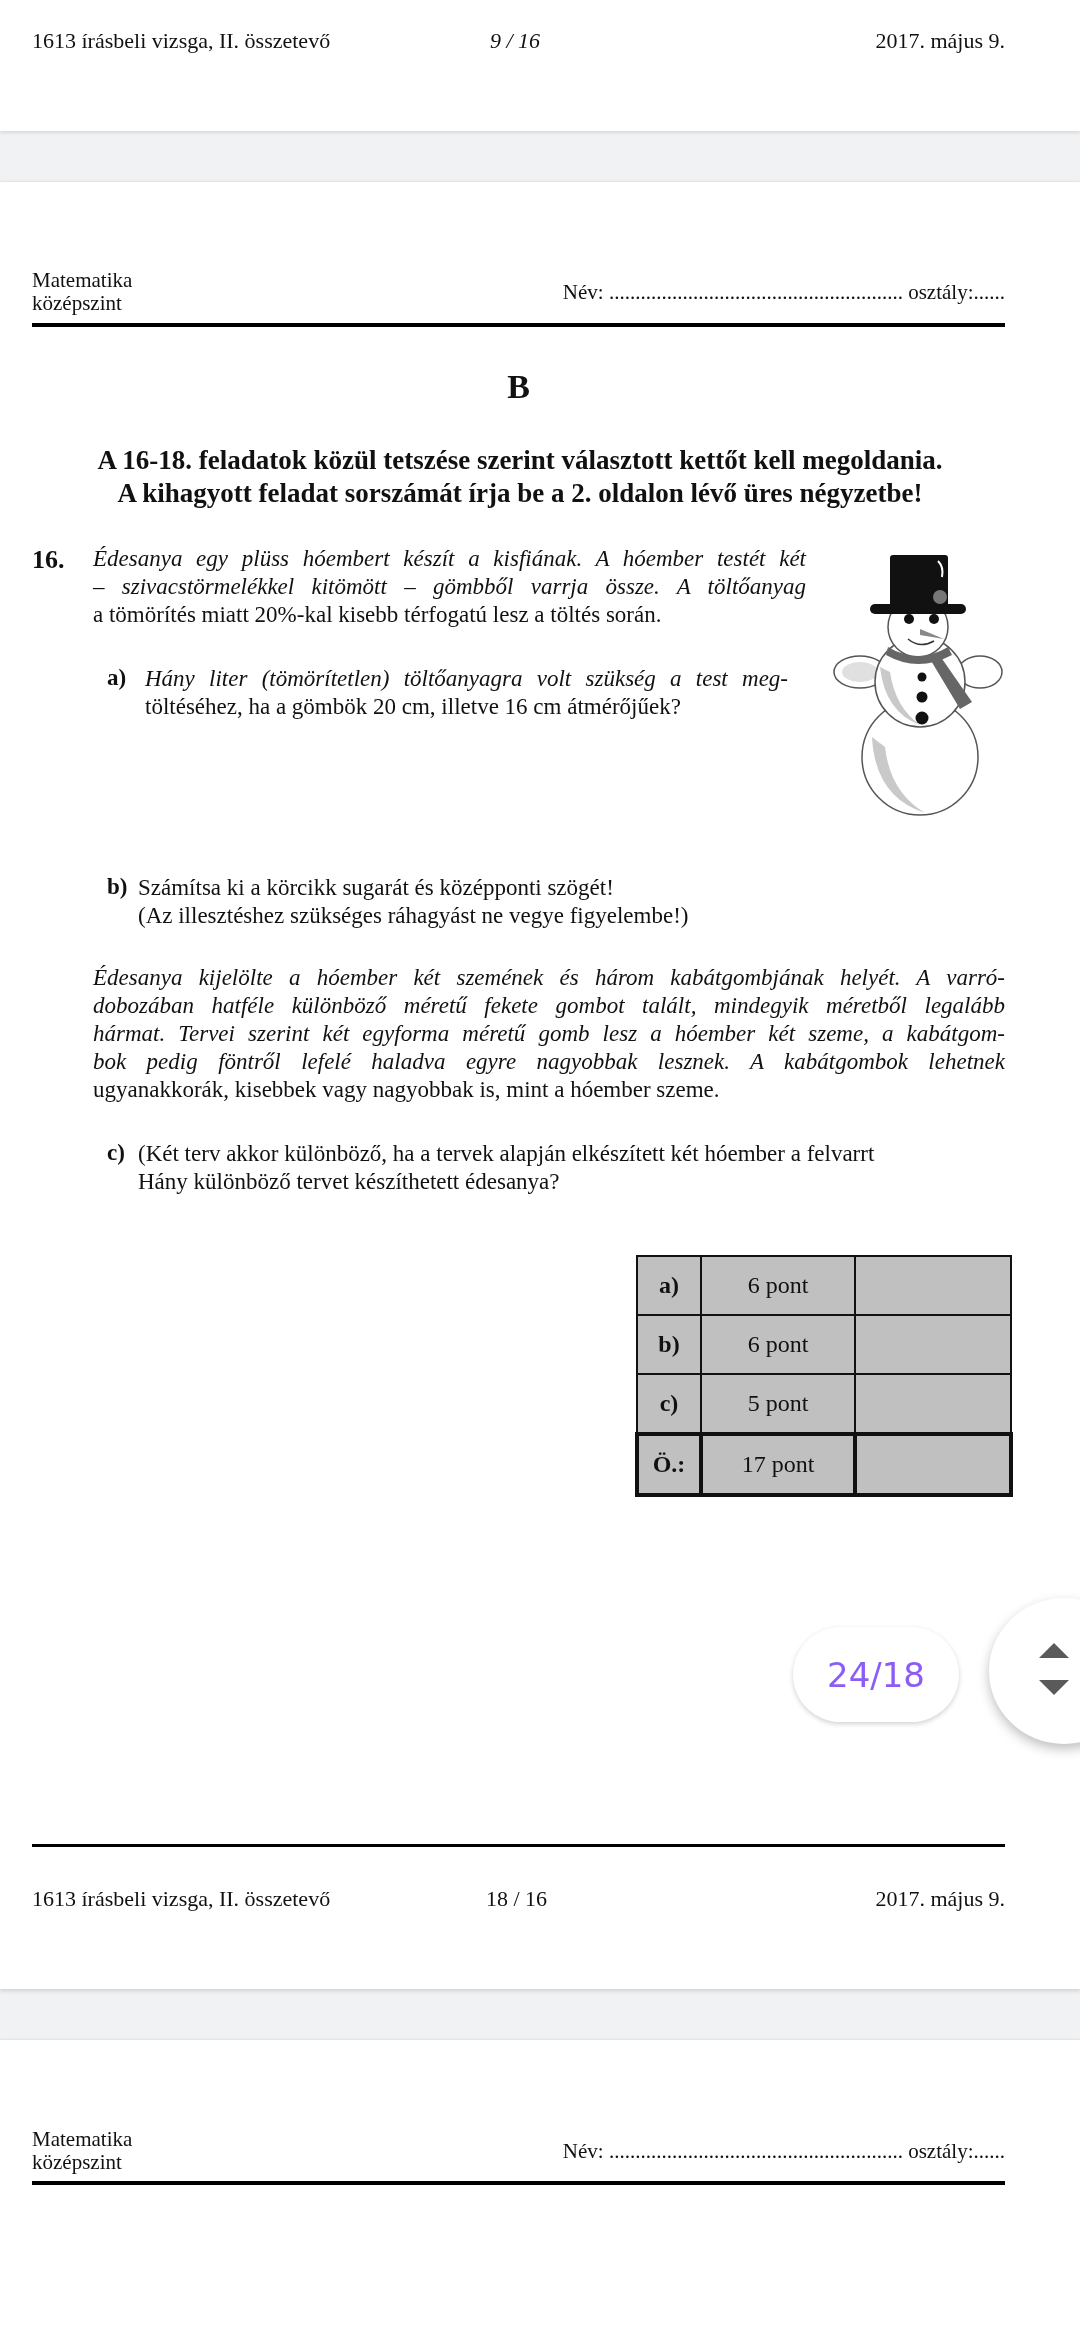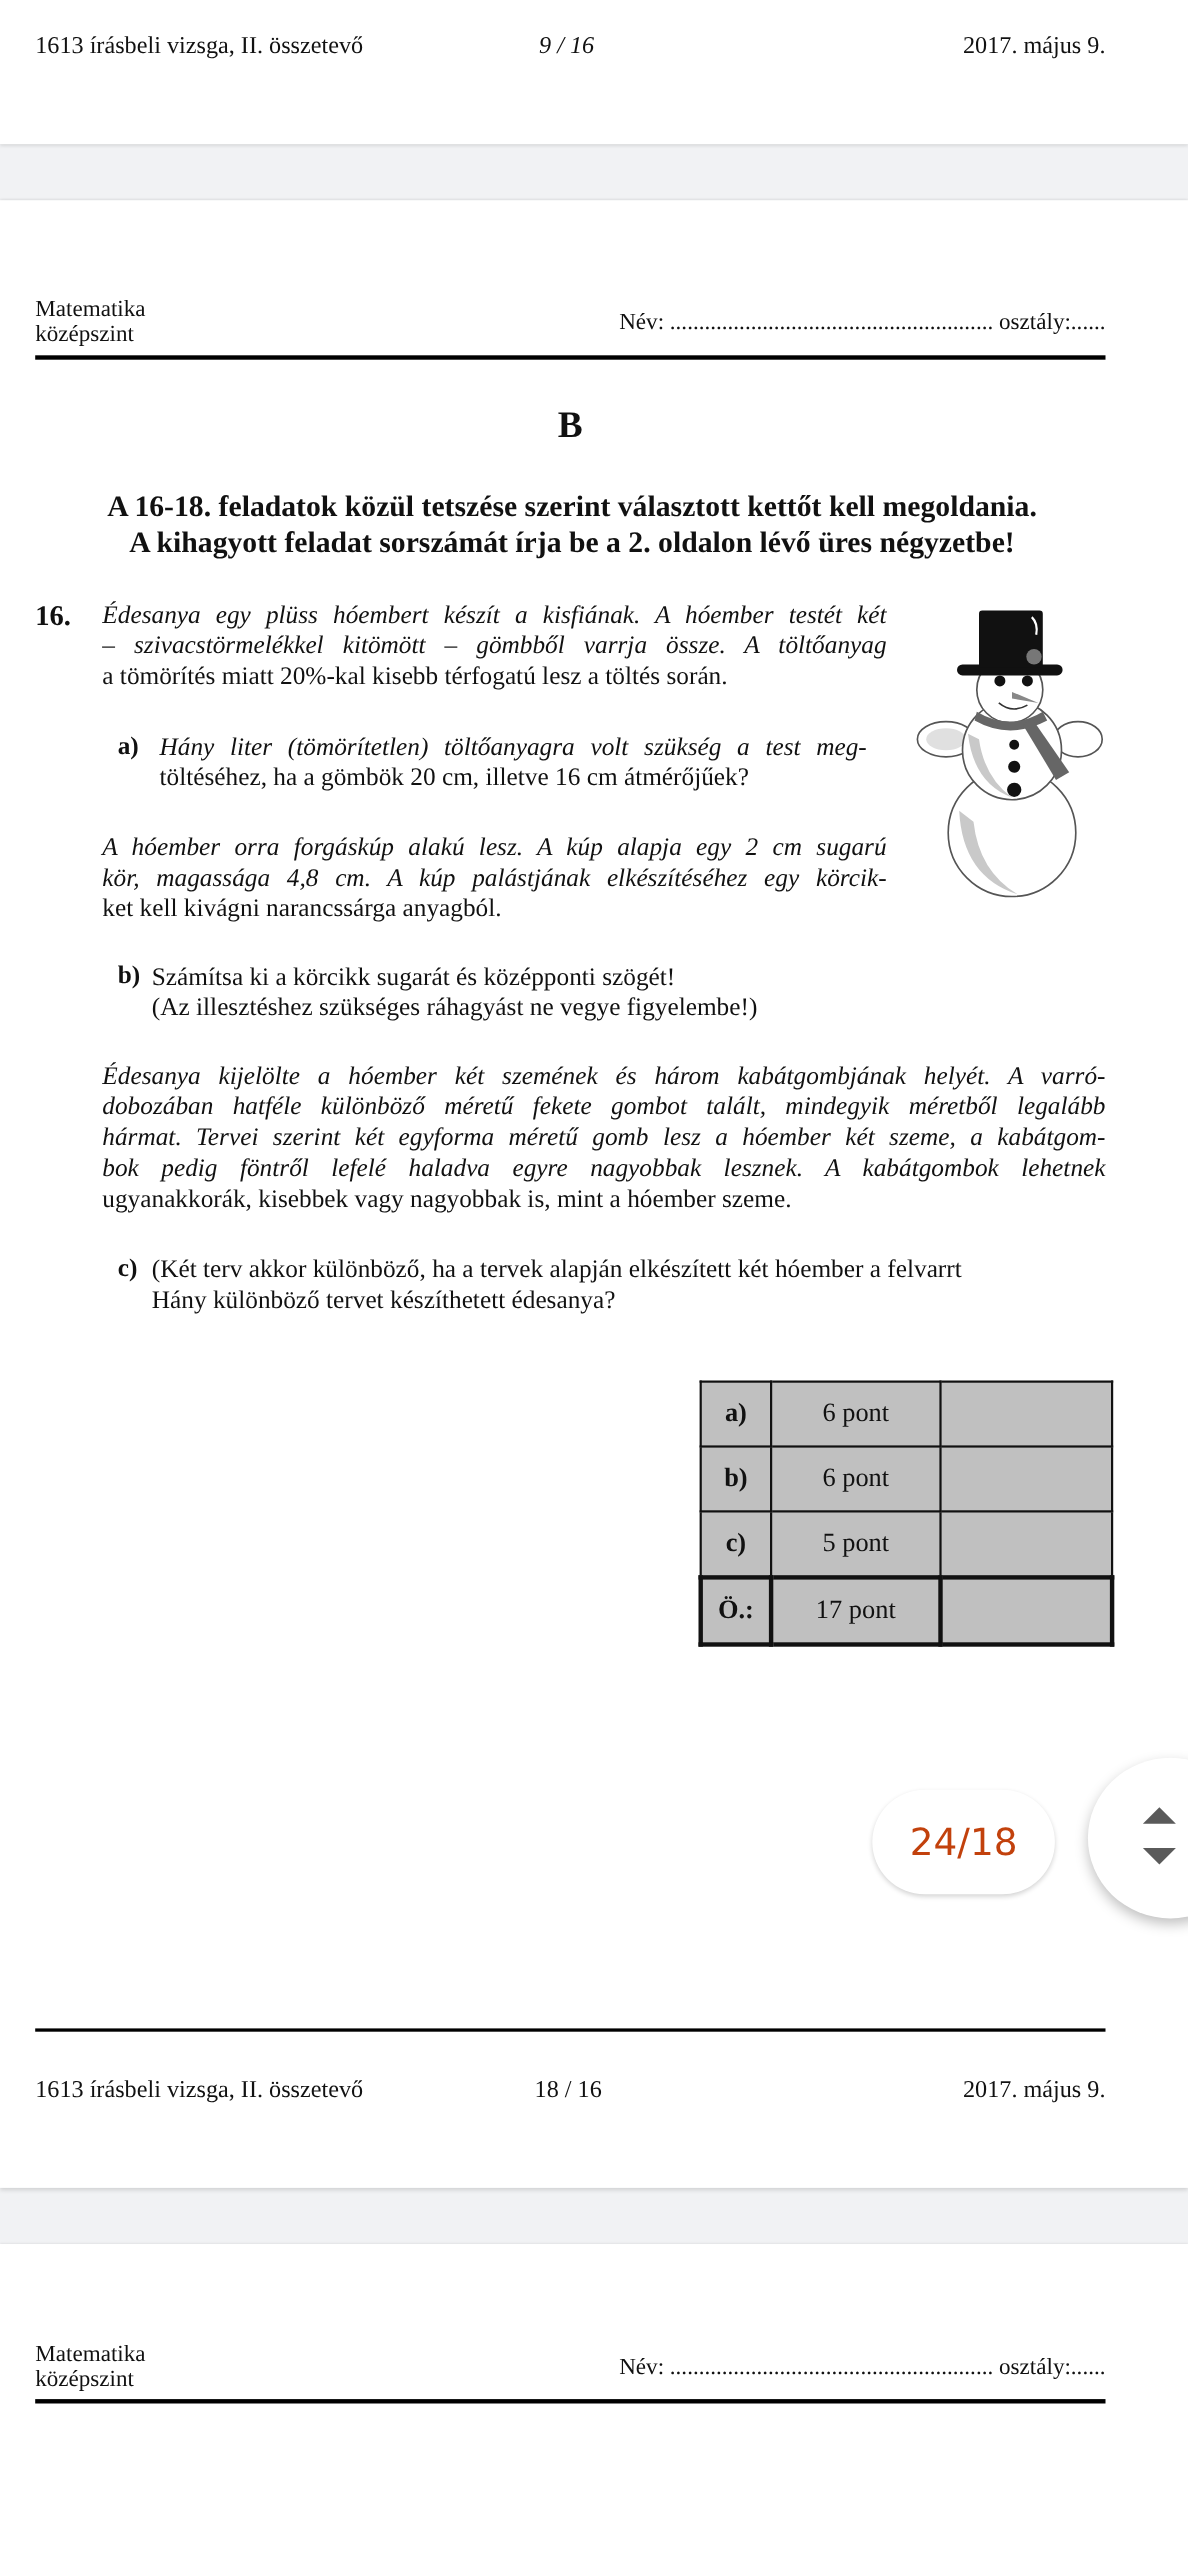--- a/index.html
+++ b/index.html
@@ -29,21 +29,21 @@
     background: #c0c0c0; border: 2px solid #111; height: 57px; text-align: center; padding: 0;
   }
   table.score td.c1 { width: 60px; font-weight: bold; }
   table.score td.c2 { width: 150px; }
   table.score td.c3 { width: 152px; }
   table.score tr.total td { border-width: 4px; }
   .pill {
     position: absolute; left: 793px; top: 1627px; width: 166px; height: 95px;
     border-radius: 48px; background: #fff;
     box-shadow: 0 2px 5px rgba(0,0,0,0.18);
-    font-family: "DejaVu Sans", sans-serif; font-size: 34px; color: #c2410c;
+    font-family: "DejaVu Sans", sans-serif; font-size: 34px; color: #8b5cf6;
     display: flex; align-items: center; justify-content: center;
   }
   .fab {
     position: absolute; left: 989px; top: 1598px; width: 150px; height: 146px;
     border-radius: 50%; background: #fff;
     box-shadow: 0 5px 12px rgba(0,0,0,0.25);
   }
   .tri-up {
     position: absolute; left: 1039px; top: 1643px; width: 0; height: 0;
     border-left: 15px solid transparent; border-right: 15px solid transparent;
@@ -89,25 +89,20 @@
     <span class="justify-line">– szivacstörmelékkel kitömött – gömbből varrja össze. A töltőanyag</span>
     <span class="line">a tömörítés miatt 20%-kal kisebb térfogatú lesz a töltés során.</span>
   </div>
 
   <div class="abs bold" style="left:107px; top:483px; font-size:23px;">a)</div>
   <div class="para" style="left:145px; width:643px; top:483px;">
     <span class="justify-line">Hány liter (tömörítetlen) töltőanyagra volt szükség a test meg-</span>
     <span class="line">töltéséhez, ha a gömbök 20 cm, illetve 16 cm átmérőjűek?</span>
   </div>
 
-  <div class="para" style="left:93px; width:713px; top:574px;">
-    <span class="justify-line">A hóember orra forgáskúp alakú lesz. A kúp alapja egy 2 cm sugarú</span>
-    <span class="justify-line">kör, magassága 4,8 cm. A kúp palástjának elkészítéséhez egy körcik-</span>
-    <span class="line">ket kell kivágni narancssárga anyagból.</span>
-  </div>
 
   <div class="abs bold" style="left:107px; top:692px; font-size:23px;">b)</div>
   <div class="para" style="left:138px; width:700px; top:692px;">
     <span class="line">Számítsa ki a körcikk sugarát és középponti szögét!</span>
     <span class="line">(Az illesztéshez szükséges ráhagyást ne vegye figyelembe!)</span>
   </div>
 
   <div class="para" style="left:93px; width:912px; top:782px;">
     <span class="justify-line">Édesanya kijelölte a hóember két szemének és három kabátgombjának helyét. A varró-</span>
     <span class="justify-line">dobozában hatféle különböző méretű fekete gombot talált, mindegyik méretből legalább</span>

